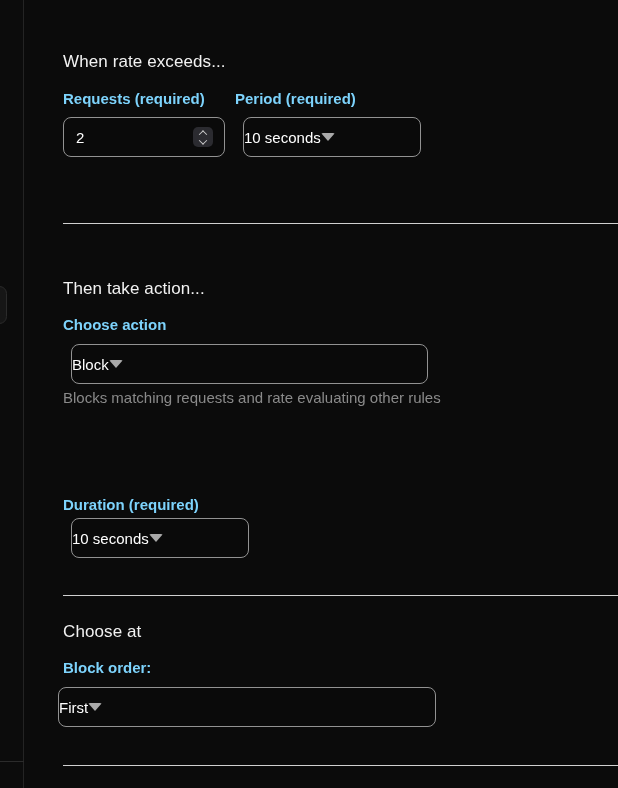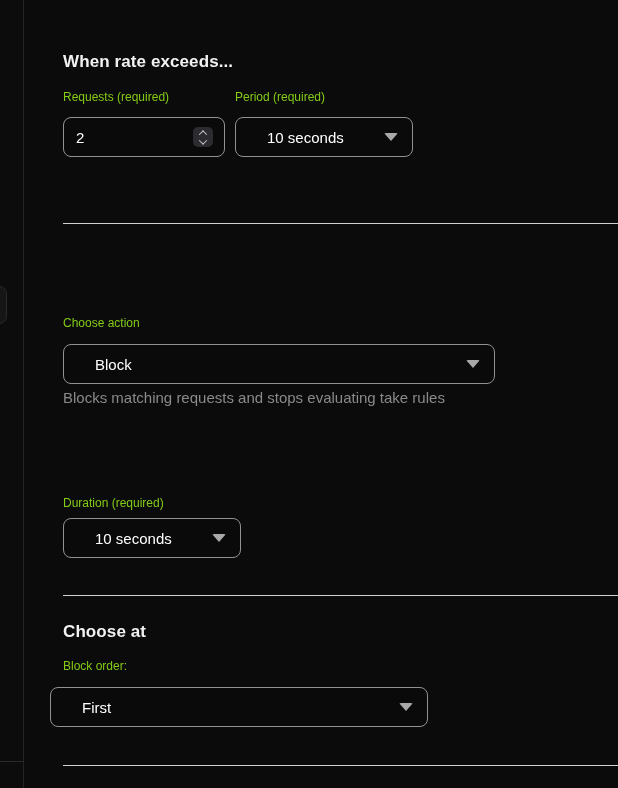--- a/index.html
+++ b/index.html
@@ -33,50 +33,51 @@
     position: absolute;
     left: 0; top: 761px;
     width: 24px; height: 1px;
     background: #2b2b2b;
   }
   
   .heading {
     position: absolute;
     left: 63px;
     font-size: 17px;
-    font-weight: 700;
+    font-weight: 400;
     color: #f2f2f2;
     letter-spacing: 0.1px;
   }
   .label {
     position: absolute;
-    font-size: 12px;
-    font-weight: 400;
-    color: #84cc16;
+    font-size: 15px;
+    font-weight: 700;
+    color: #7dd3fc;
   }
   .helper {
     position: absolute;
     left: 63px;
     font-size: 15px;
     color: #8a8a8a;
   }
   
   .control {
     position: absolute;
     height: 40px;
     background: #0a0a0a;
     border: 1px solid #929292;
     border-radius: 8px;
   }
   .select {
     display: flex;
     align-items: center;
-    justify-content: space-between;
-    padding: 0 14px 0 31px;
+    justify-content: flex-start;
+    padding: 0 14px 0 0;
     cursor: pointer;
+    margin-left: 8px;
   }
   .select .value {
     font-size: 15px;
     color: #ffffff;
     white-space: nowrap;
   }
   .caret {
     width: 0; height: 0;
     border-left: 7px solid transparent;
     border-right: 7px solid transparent;
@@ -146,29 +147,30 @@
     </div>
   </div>
 
   <div class="control select" style="left:235px; top:117px; width:178px">
     <span class="value">10 seconds</span>
     <span class="caret"></span>
   </div>
 
   <div class="divider" style="top:223px"></div>
 
+  <div class="heading" style="top:279px">Then take action...</div>
 
   <div class="label" style="left:63px; top:316px">Choose action</div>
 
-  <div class="control select" style="left:63px; top:344px; width:432px">
+  <div class="control select" style="left:63px; top:344px; width:357px">
     <span class="value">Block</span>
     <span class="caret"></span>
   </div>
 
-  <div class="helper" style="top:389px">Blocks matching requests and stops evaluating take rules</div>
+  <div class="helper" style="top:389px">Blocks matching requests and rate evaluating other rules</div>
 
 
   <div class="label" style="left:63px; top:496px">Duration (required)</div>
 
   <div class="control select" style="left:63px; top:518px; width:178px">
     <span class="value">10 seconds</span>
     <span class="caret"></span>
   </div>
 
   <div class="divider" style="top:595px"></div>

